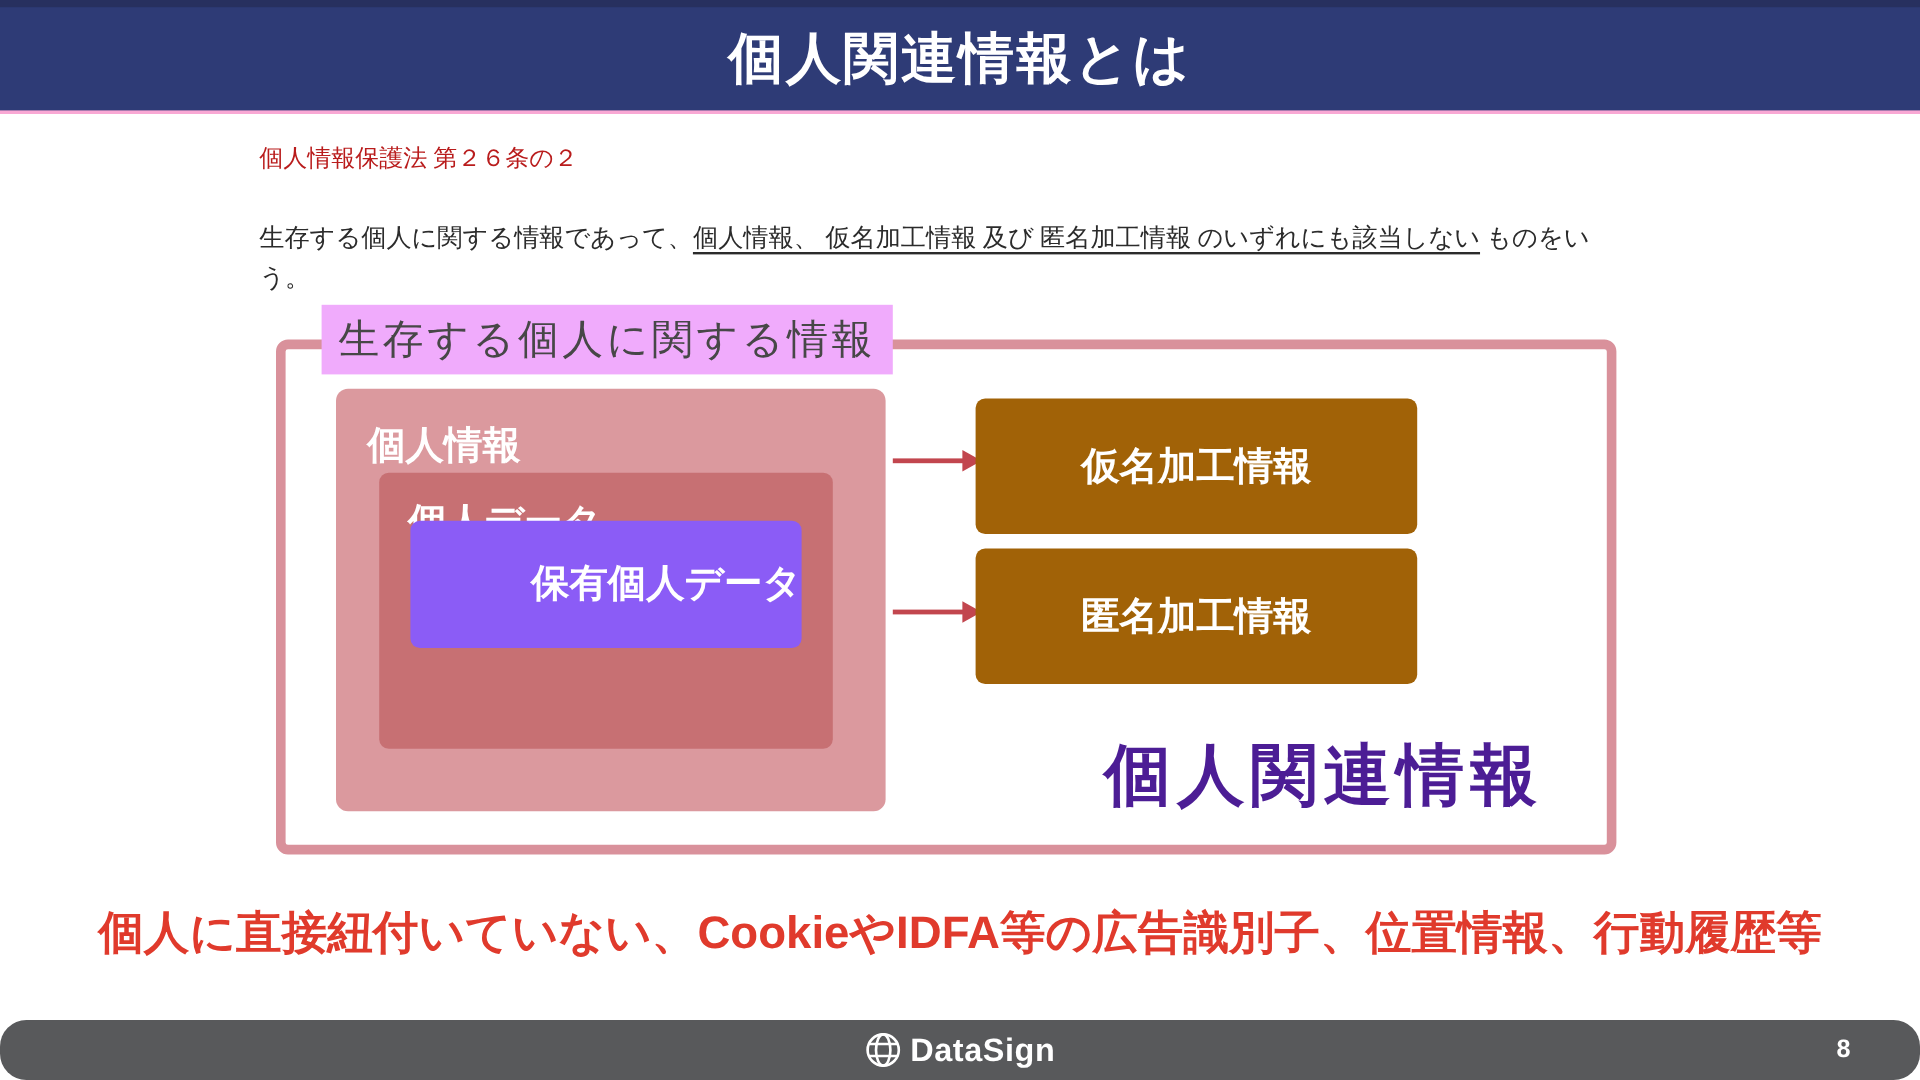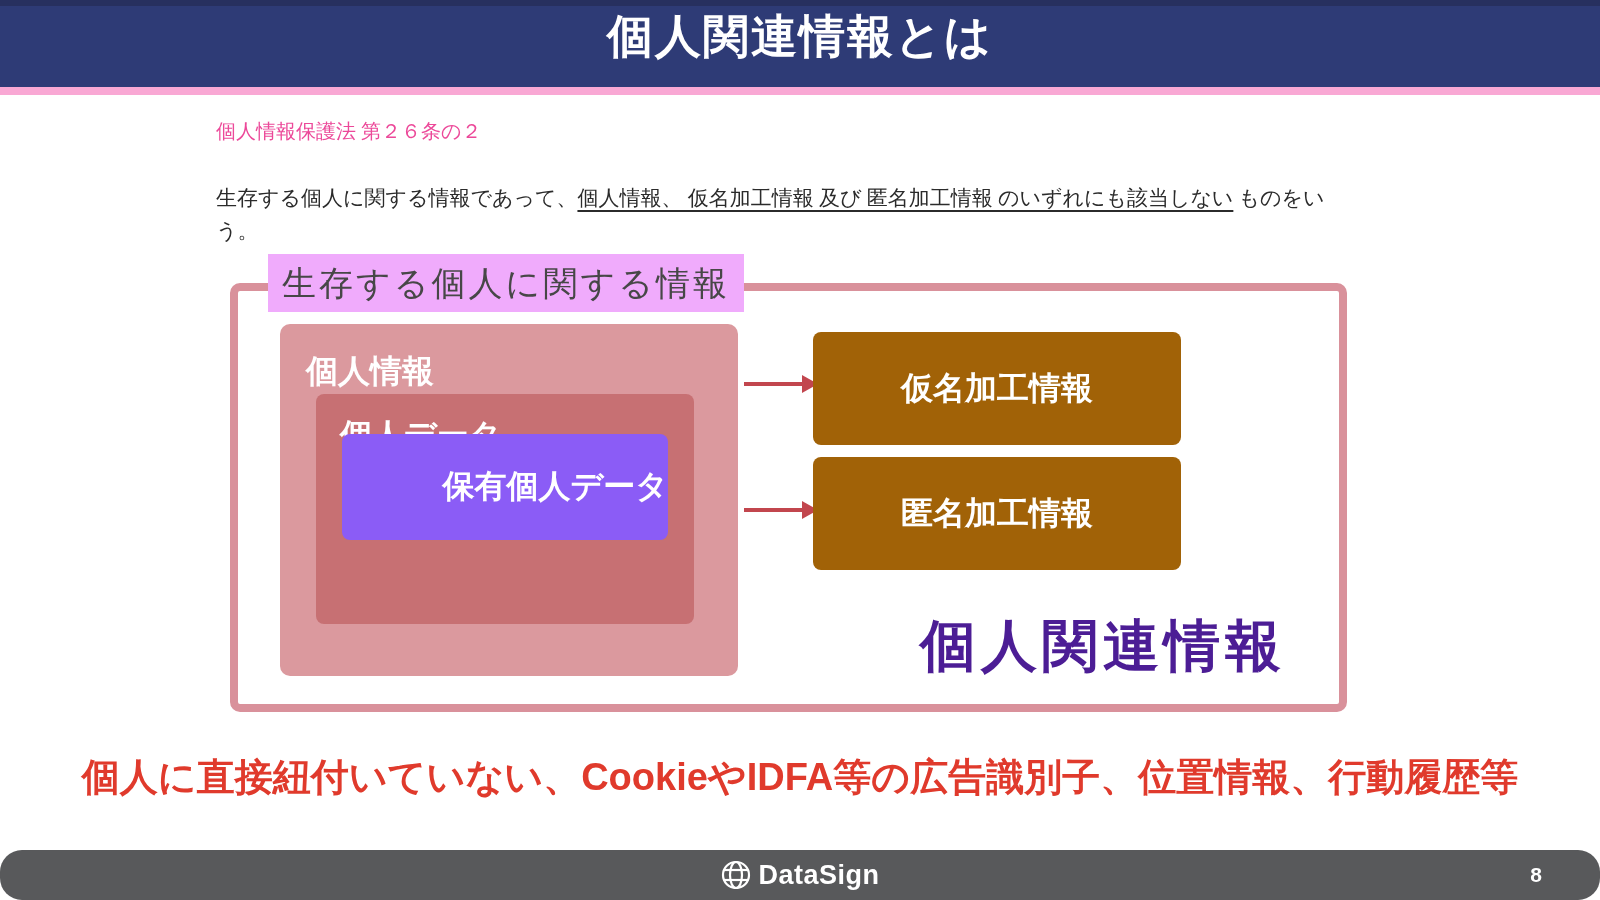--- a/index.html
+++ b/index.html
@@ -17,41 +17,41 @@
   }
 
   
   .header {
     position: absolute;
     left: 0; top: 0;
     width: 100%;
     height: 95px;
     background: #2e3b76;
     border-top: 6px solid #27305f;
-    border-bottom: 8px solid #f9a8d4;
+    border-bottom: 3px solid #f9a8d4;
     box-sizing: border-box;
     display: flex;
-    align-items: flex-start;
+    align-items: center;
     justify-content: center;
   }
   .header-title {
     color: #ffffff;
     font-size: 46px;
     font-weight: bold;
     letter-spacing: 2px;
   }
 
   
   .law-ref {
     position: absolute;
     left: 216px;
     top: 118px;
     font-family: "Liberation Serif", "DejaVu Serif", serif;
     font-size: 20px;
-    color: #ec4899;
+    color: #b91c1c;
   }
   .law-body {
     position: absolute;
     left: 216px;
     top: 172px;
     width: 1140px;
     font-family: "Liberation Serif", "DejaVu Serif", serif;
     font-size: 21px;
     line-height: 33px;
     color: #2b2b2b;

